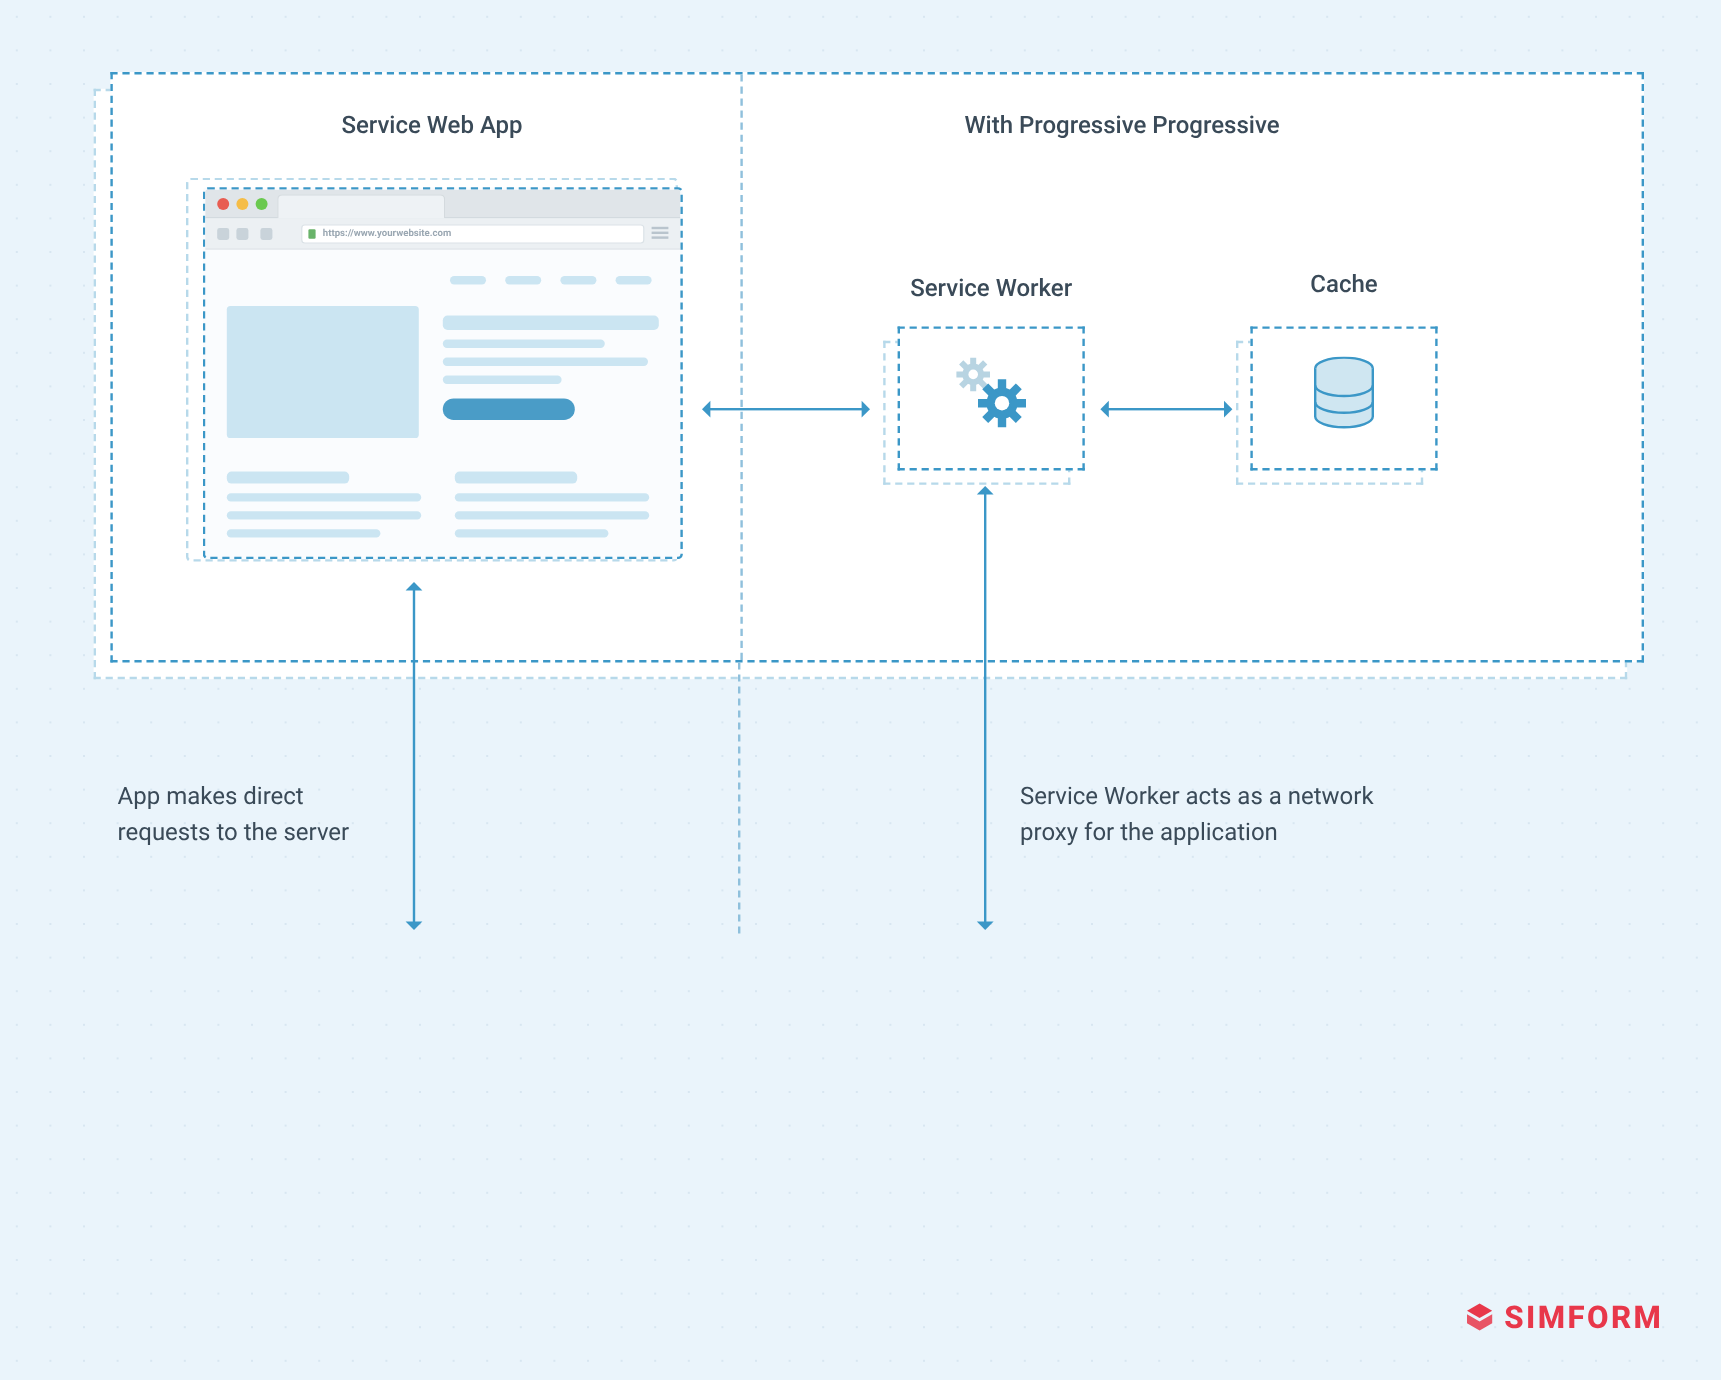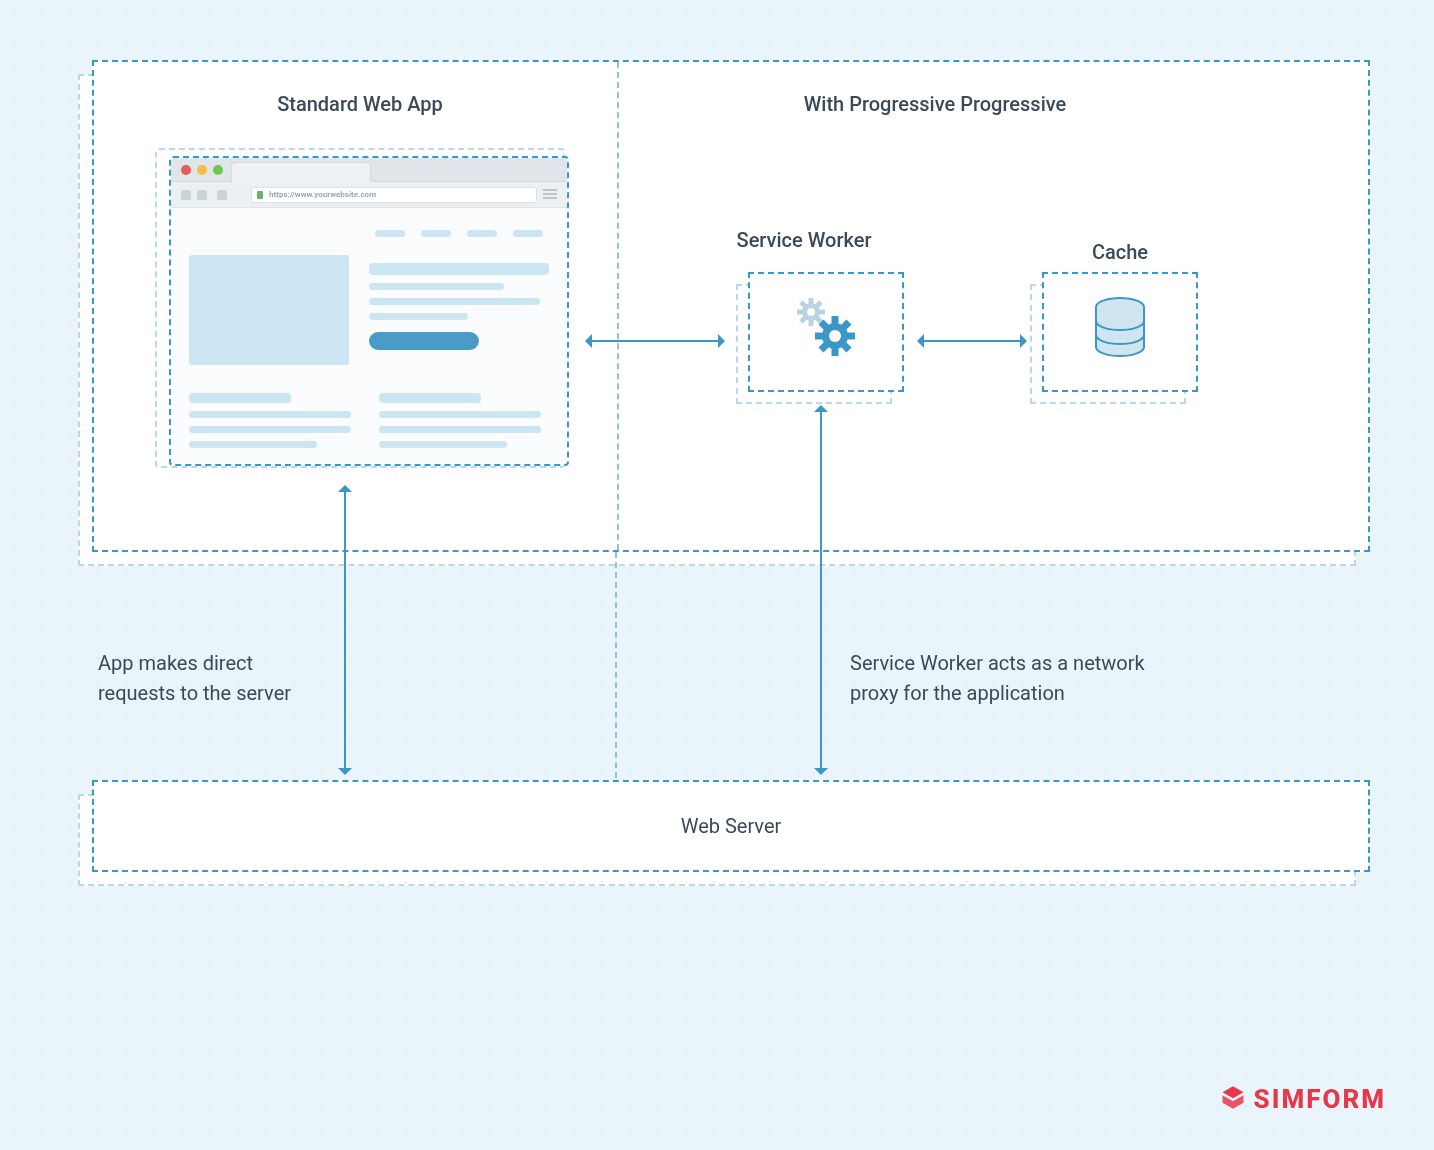--- a/index.html
+++ b/index.html
@@ -123,21 +123,21 @@
 </style>
 </head>
 <body>
 
 <div class="stage">
 
   <div id="top-box" class="dashed-stack">
     <div class="divider"></div>
   </div>
 
-  <div class="title" style="left:230px;top:92px;width:260px">Standard Web App</div>
+  <div class="title" style="left:230px;top:92px;width:260px">Service Web App</div>
   <div class="title" style="left:745px;top:92px;width:380px">With Progressive Progressive</div>
 
   <div id="browser-stack" style="position:absolute">
     <div class="brstack-back"></div>
     <div class="browser">
       <div class="br-tabbar">
         <span class="tl red"></span>
         <span class="tl yel"></span>
         <span class="tl grn"></span>
         <div class="br-tab"></div>
@@ -183,21 +183,21 @@
             <div class="bar" style="width:60%;height:10px"></div>
             <div class="bar" style="width:95%"></div>
             <div class="bar" style="width:95%"></div>
             <div class="bar" style="width:75%"></div>
           </div>
         </div>
       </div>
     </div>
   </div>
 
-  <div class="title" style="left:704px;top:228px;width:200px">Service Worker</div>
+  <div class="title" style="left:726px;top:228px;width:200px">Service Worker</div>
   <div class="node" style="left:748px;top:272px">
     <div class="back"></div>
     <div class="front">
       <span>
         <svg width="70" height="64" viewBox="0 0 70 64">
           <g fill="none">
             <g transform="translate(6,0)">
               <circle cx="14" cy="14" r="9" fill="#b8d4e2"></circle>
               <g stroke="#b8d4e2" stroke-width="5">
                 <line x1="14" y1="0" x2="14" y2="28"></line>
@@ -216,21 +216,21 @@
                   <line x1="34" y1="6" x2="6" y2="34"></line>
               </g>
               <circle cx="20" cy="20" r="6" fill="#fff"></circle>
             </g>
           </g>
         </svg>
       </span>
     </div>
   </div>
 
-  <div class="title" style="left:1040px;top:240px;width:160px">Cache</div>
+  <div class="title" style="left:1040px;top:224px;width:160px">Cache</div>
   <div class="node" style="left:1042px;top:272px">
     <div class="back"></div>
     <div class="front">
       <span>
         <svg width="56" height="66" viewBox="0 0 56 66">
           <ellipse cx="28" cy="10" rx="24" ry="9" fill="#cfe6f1" stroke="#3b97c7" stroke-width="2"></ellipse>
           <path d="M4 10 v40 a24 9 0 0 0 48 0 V10" fill="#cfe6f1" stroke="#3b97c7" stroke-width="2"></path>
           <path d="M4 24 a24 9 0 0 0 48 0" fill="none" stroke="#3b97c7" stroke-width="2"></path>
           <path d="M4 38 a24 9 0 0 0 48 0" fill="none" stroke="#3b97c7" stroke-width="2"></path>
         </svg>
@@ -242,23 +242,20 @@
   <div class="h-arrow" style="left:922px;top:340px;width:100px"></div>
 
   <div class="mid-dash" style="top:552px;height:226px"></div>
 
   <div class="v-arrow" style="left:344px;top:490px;height:280px"></div>
   <div class="v-arrow" style="left:820px;top:410px;height:360px"></div>
 
   <div class="caption" style="left:98px;top:648px;width:235px">App makes direct requests to the server</div>
   <div class="caption" style="left:850px;top:648px;width:320px">Service Worker acts as a network proxy for the application</div>
 
-  <div id="server-box" class="dashed-stack">
-    <span class="lbl">Web Server</span>
-  </div>
 
   <div class="logo">
     <svg viewBox="0 0 40 40">
       <path d="M20 3 L34 11 L20 19 L6 11 Z" fill="#e8374a"></path>
       <path d="M6 15 L20 23 L34 15 L34 25 L20 33 L6 25 Z" fill="#e8374a" opacity=".85"></path>
     </svg>
     <span>SIMFORM</span>
   </div>
 
 </div>

